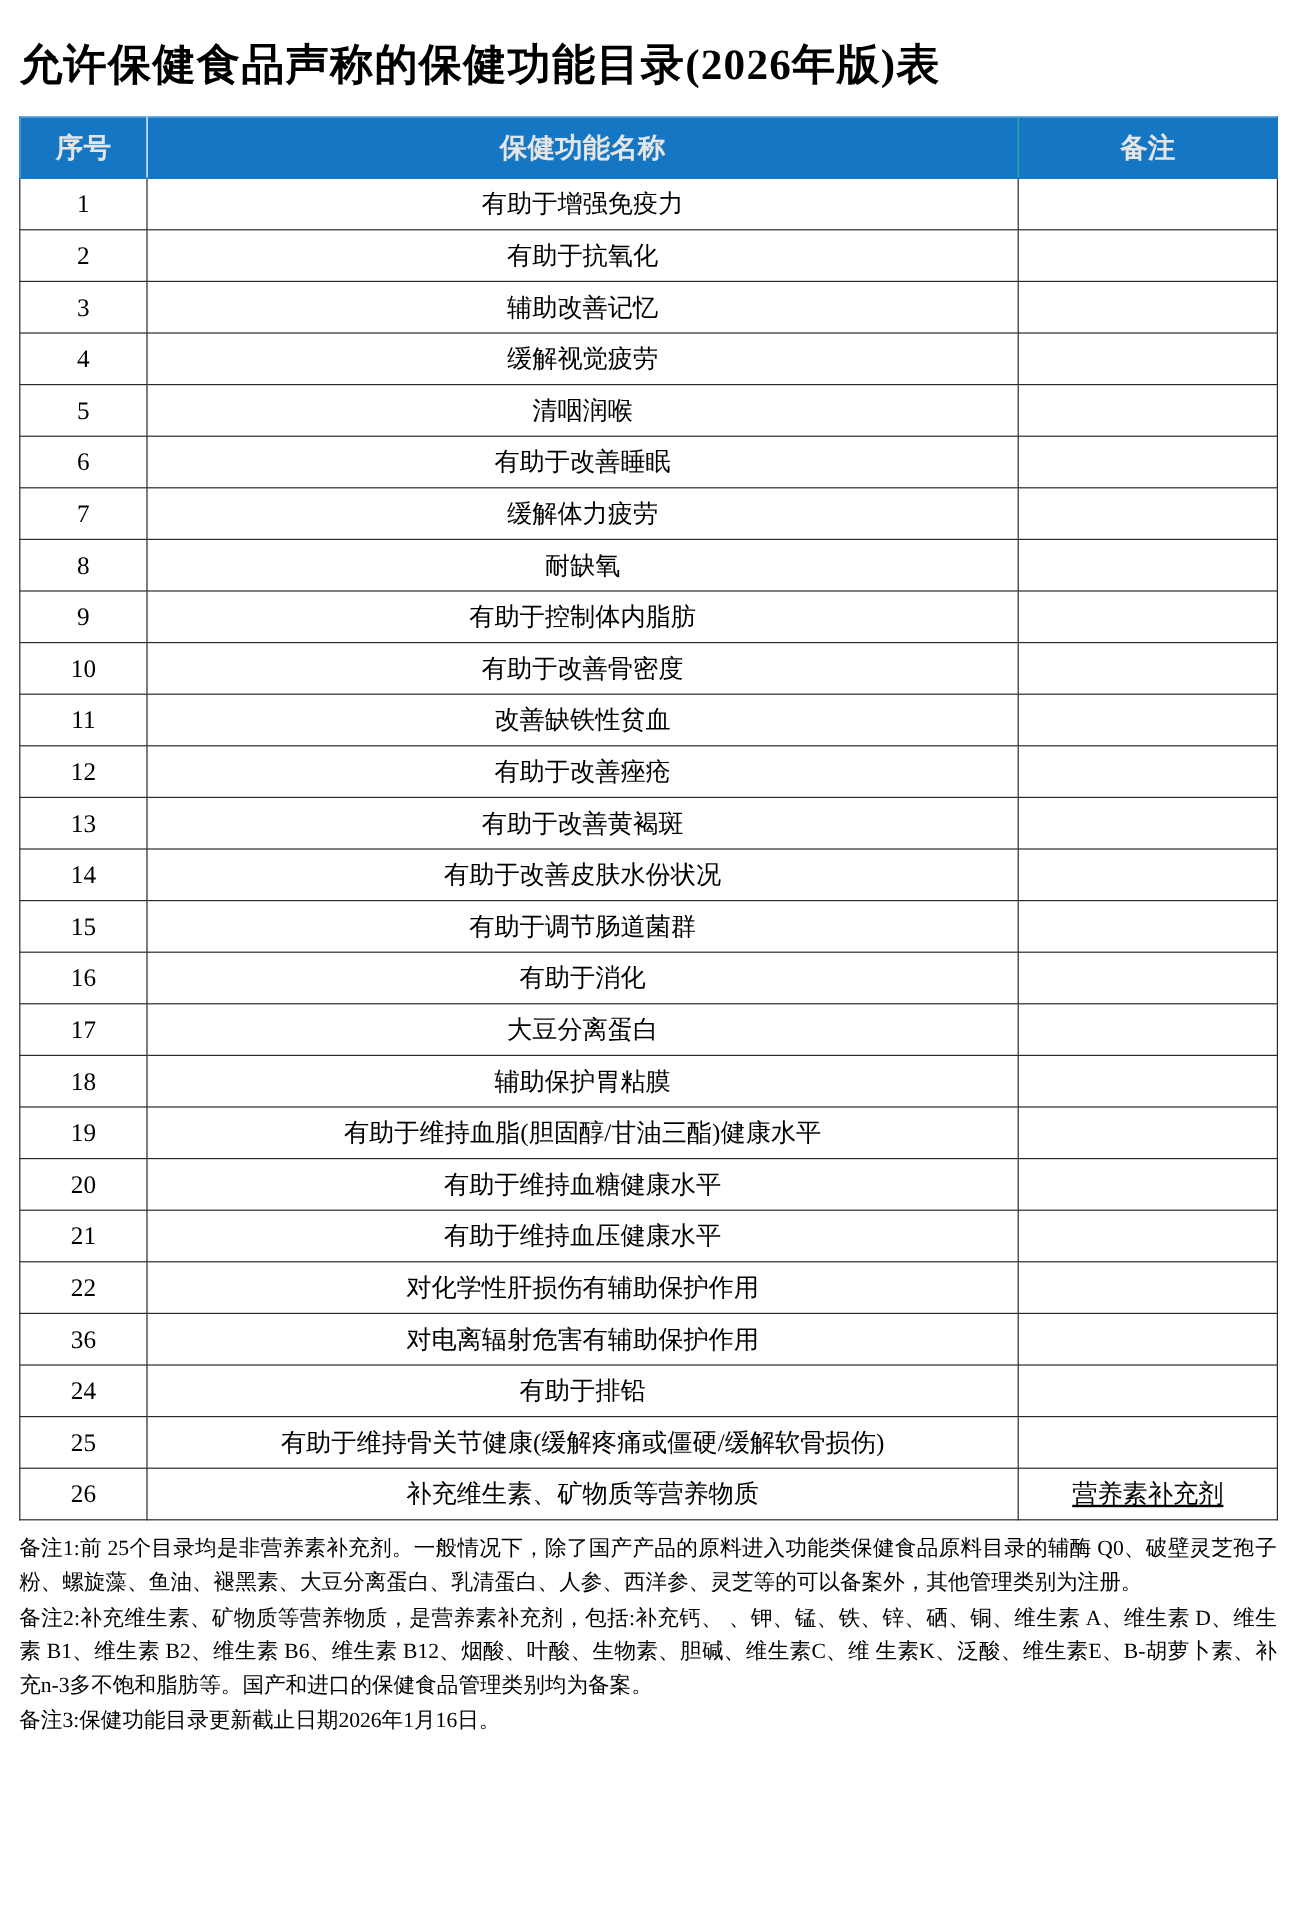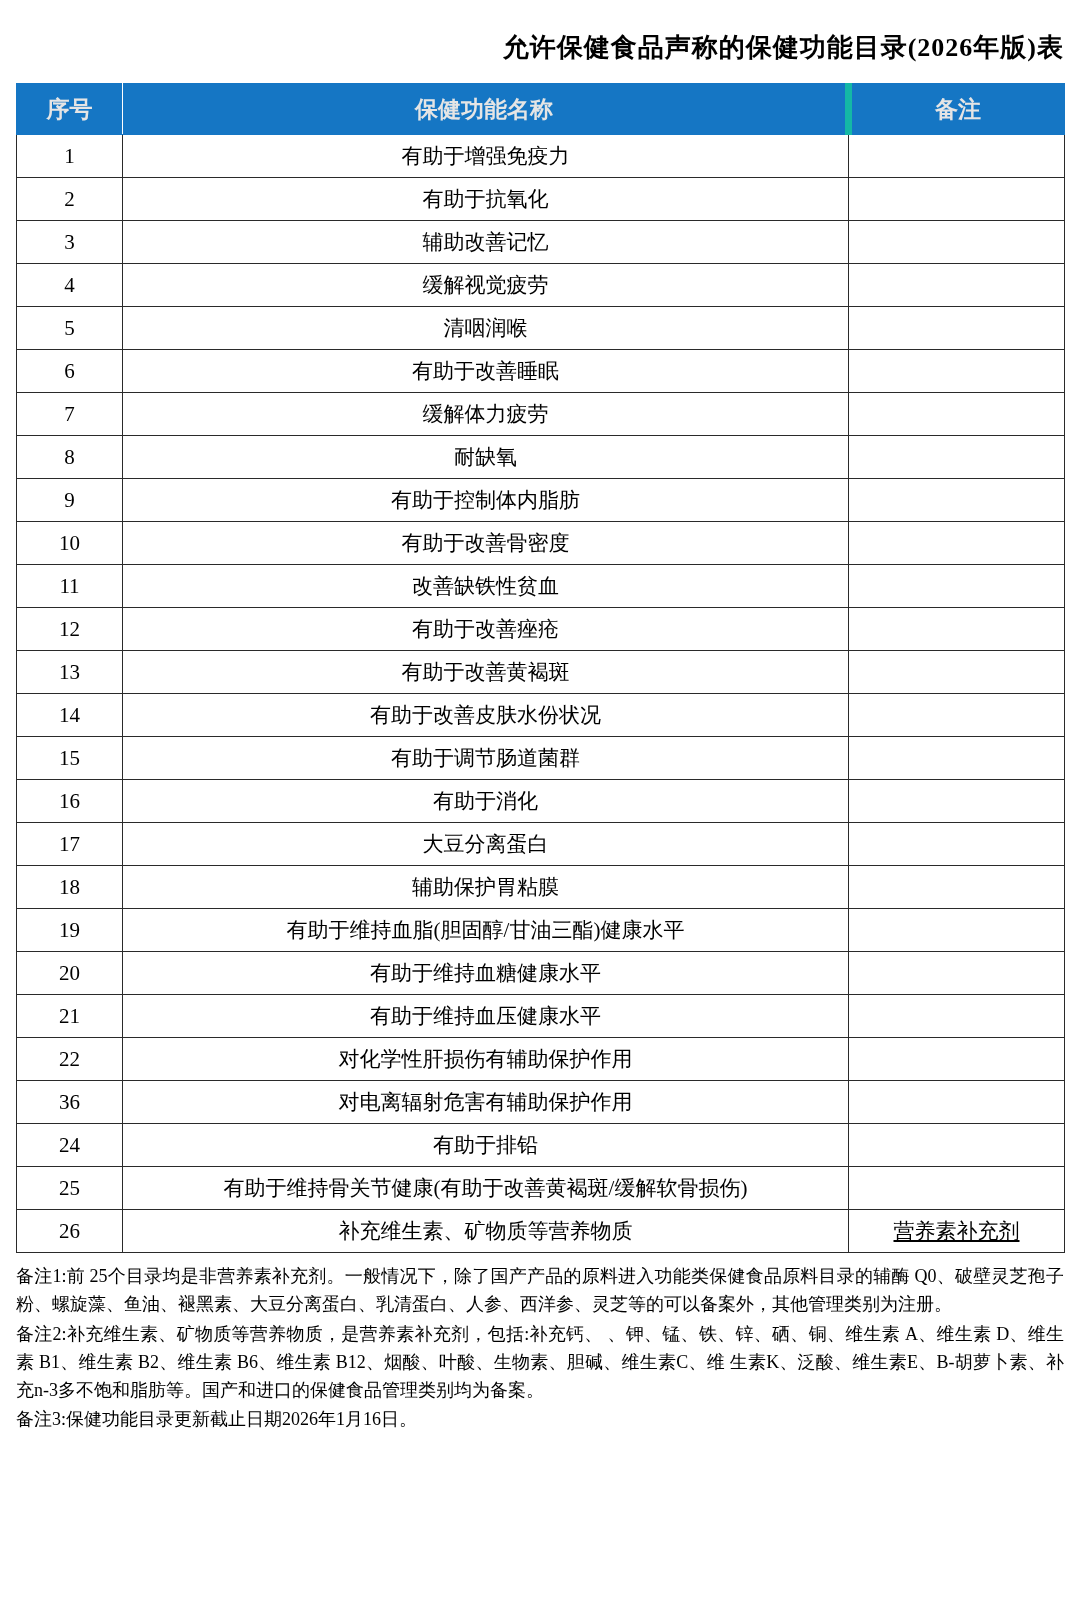--- a/index.html
+++ b/index.html
@@ -12,22 +12,22 @@
     min-height: 1601px;
     font-family: "Liberation Serif", "DejaVu Serif", serif;
     color: #000000;
   }
   .page {
     width: 1080px;
     box-sizing: border-box;
     padding: 18px 16px 10px 16px;
   }
   .doc-title {
-    text-align: right;
-    font-size: 26px;
+    text-align: left;
+    font-size: 36px;
     font-weight: bold;
     letter-spacing: 1px;
     margin: 12px 0 18px 0;
     font-family: "Liberation Serif", "DejaVu Serif", serif;
   }
   table.fn-table {
     border-collapse: collapse;
     width: 1048px;
     table-layout: fixed;
   }
@@ -46,21 +46,21 @@
   }
   table.fn-table thead th {
     background: #1576c4;
     color: #e5e5e5;
     font-weight: bold;
     font-size: 23px;
     height: 50px;
     border-color: #1576c4;
   }
   table.fn-table thead th.hdr-idx { border-right: 1px solid #ffffff; }
-  table.fn-table thead th.hdr-name { border-right: 7px solid #14b8a6; }
+  table.fn-table thead th.hdr-name { border-right: 1px solid #14b8a6; }
 
   td.cell-idx { font-size: 20px; }
   td.cell-name { font-size: 21px; }
   td.cell-note { font-size: 21px; text-decoration: underline; }
 
   .notes {
     width: 1048px;
     box-sizing: border-box;
     margin-top: 10px;
     font-size: 18px;
@@ -208,21 +208,21 @@
         <td class="cell-name">对电离辐射危害有辅助保护作用</td>
         <td class="cell-note"></td>
       </tr>
       <tr>
         <td class="cell-idx">24</td>
         <td class="cell-name">有助于排铅</td>
         <td class="cell-note"></td>
       </tr>
       <tr>
         <td class="cell-idx">25</td>
-        <td class="cell-name">有助于维持骨关节健康(有助于改善黄褐斑/缓解软骨损伤)</td>
+        <td class="cell-name">有助于维持骨关节健康(缓解疼痛或僵硬/缓解软骨损伤)</td>
         <td class="cell-note"></td>
       </tr>
       <tr>
         <td class="cell-idx">26</td>
         <td class="cell-name">补充维生素、矿物质等营养物质</td>
         <td class="cell-note">营养素补充剂</td>
       </tr>
     </tbody>
   </table>
 

